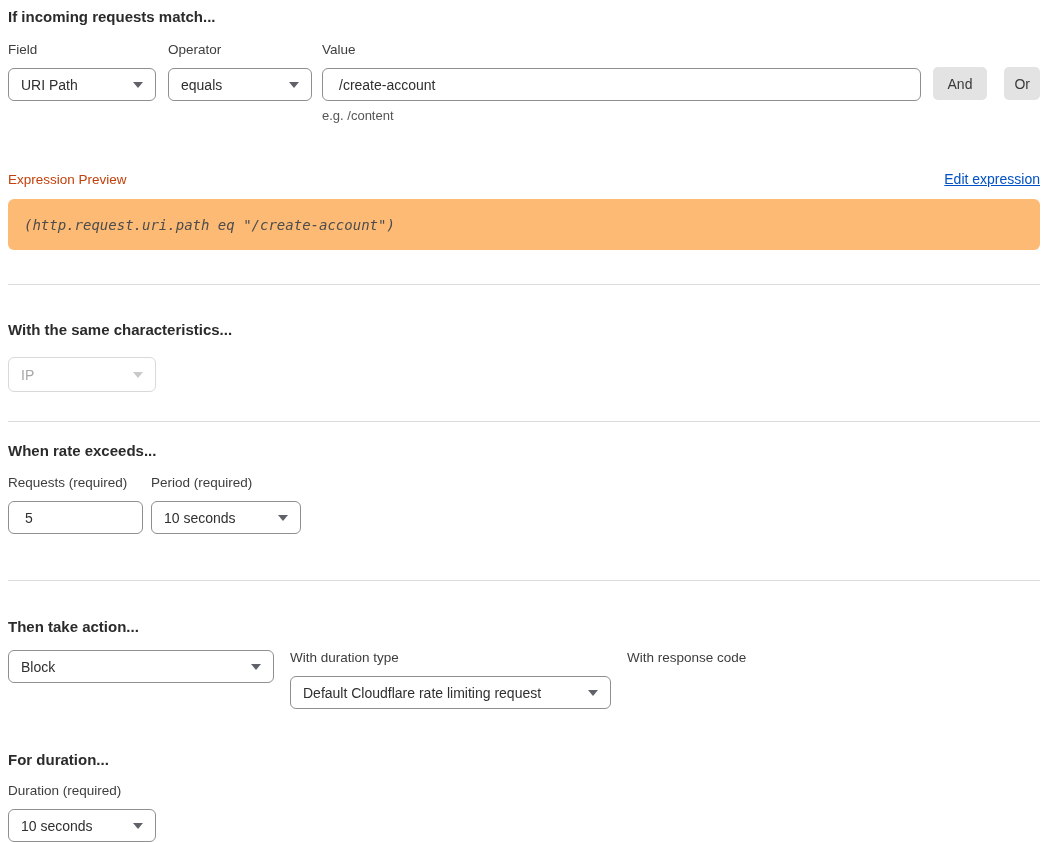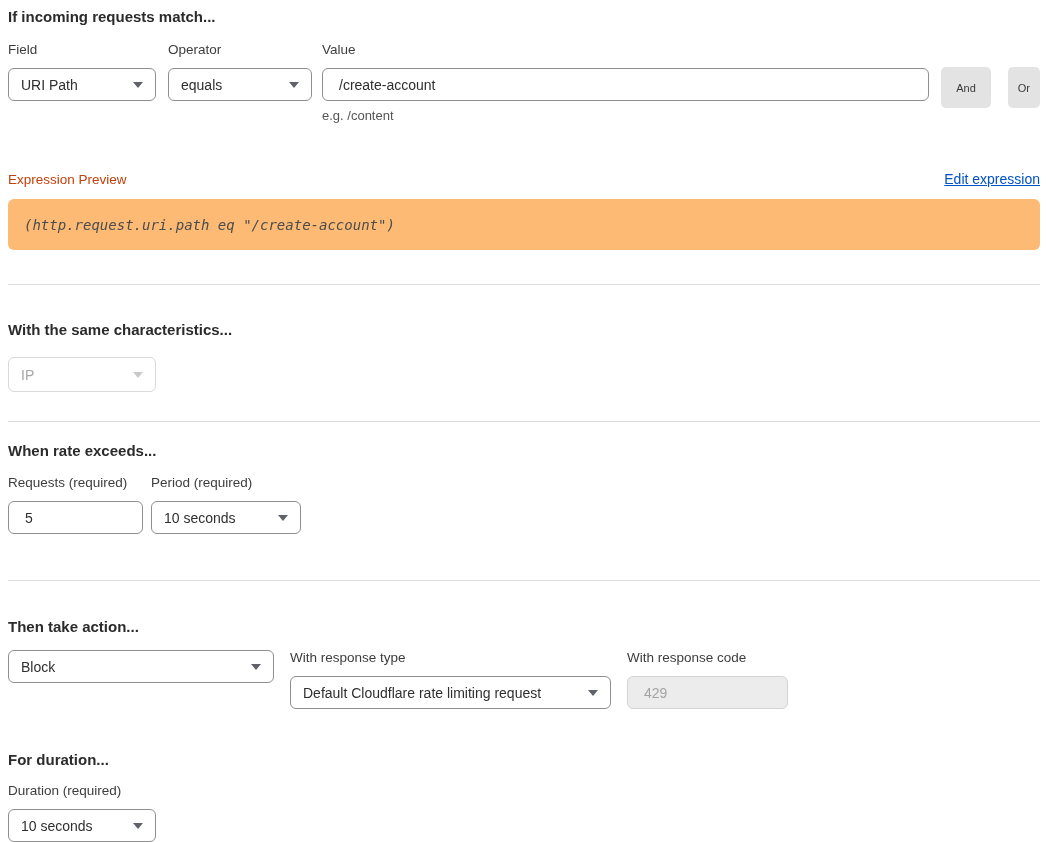--- a/index.html
+++ b/index.html
@@ -60,26 +60,26 @@
     background: #ececec;
     border-color: #d4d4d4;
     color: #a3a3a3;
   }
   .hint {
     font-size: 13px;
     color: #555;
     margin-top: 7px;
   }
   .logic-btn {
-    height: 41px;
+    height: 33px;
     border: none;
     border-radius: 5px;
     background: #e3e3e3;
     color: #3a3a3a;
-    font-size: 11px;
+    font-size: 14px;
     font-family: "Liberation Sans", "DejaVu Sans", sans-serif;
     cursor: pointer;
   }
   .preview-header {
     display: flex;
     justify-content: space-between;
     align-items: flex-end;
     margin-top: 48px;
   }
   .preview-label { font-size: 13.5px; color: #c2410c; }
@@ -189,30 +189,29 @@
 
   <div class="field-row" style="margin-top: 15px;">
     <div class="field-col" style="width: 266px;">
       <div class="control select">
         <span>Block</span>
         <span class="chevron"></span>
       </div>
     </div>
 
     <div class="field-col" style="width: 321px; margin-left: 16px;">
-      <span class="field-label">With response type</span>
+      <span class="field-label">With duration type</span>
       <div class="control select">
         <span>Default Cloudflare rate limiting request</span>
         <span class="chevron"></span>
       </div>
     </div>
 
     <div class="field-col" style="width: 161px; margin-left: 16px;">
       <span class="field-label">With response code</span>
-      <input class="text-input" type="text" disabled="" value="429" style="">
     </div>
   </div>
 </div>
 
 <div>
   <div class="section-title" style="margin-top: 42px;">For duration...</div>
 
   <div class="field-col" style="width: 148px; margin-top: 15px;">
     <span class="field-label">Duration (required)</span>
     <div class="control select">

